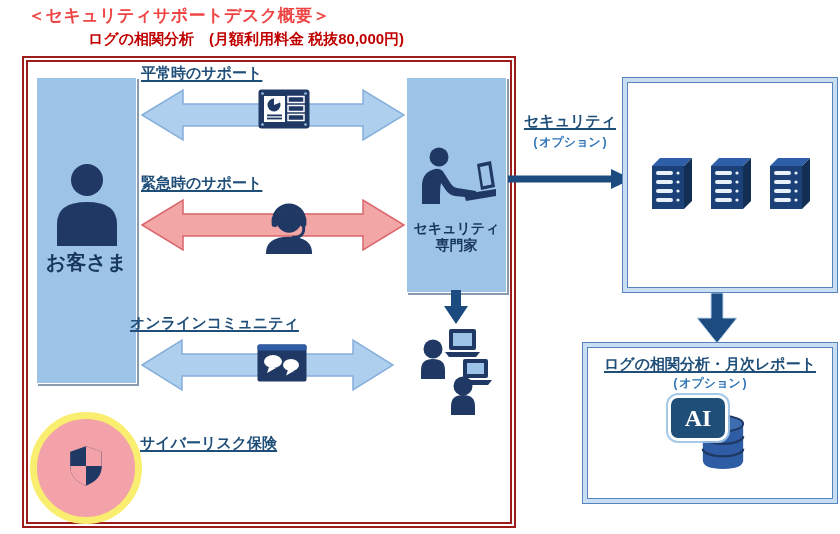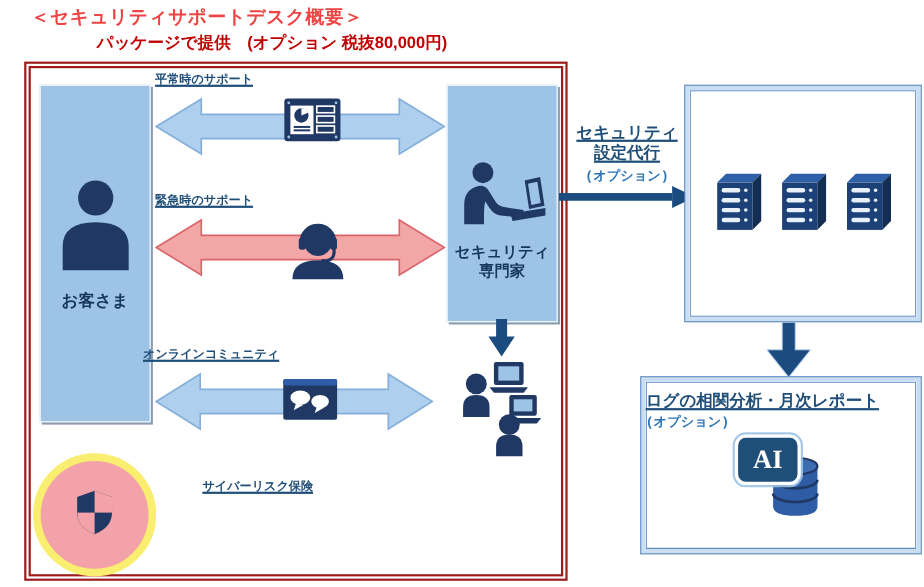--- a/index.html
+++ b/index.html
@@ -28,33 +28,33 @@
   .actor-box {
     background:#9DC3E6; border:1px solid #ffffff;
     box-shadow:2px 2px 0 rgba(23,55,94,0.5);
     display:flex; flex-direction:column; align-items:center;
   }
   .customer-box { left:36px; top:77px; width:101px; height:307px; }
   .customer-box .actor-icon { margin-top:84px; }
   .expert-box { left:406px; top:77px; width:101px; height:216px; }
   .expert-box .actor-icon { margin-top:68px; }
   .actor-label {
-    margin-top:14px; font-size:15px; font-weight:bold; color:#17365D;
+    margin-top:0; font-size:20px; font-weight:bold; color:#17365D;
     text-align:center; line-height:1.2; white-space:nowrap;
   }
   .expert-box .actor-label { font-size:14px; margin-top:12px; }
 
   .link-label {
-    font-weight:bold; color:#1F4E79; font-size:11px; white-space:nowrap;
+    font-weight:bold; color:#1F4E79; font-size:15px; white-space:nowrap;
     text-decoration:underline; text-decoration-thickness:2px; text-underline-offset:2px;
   }
   .ch-label-0 { left:141px; top:64px; }
   .ch-label-1 { left:141px; top:174px; }
   .ch-label-2 { left:130px; top:314px; }
-  .insurance-label { left:140px; top:434px;margin-left:44px; }
+  .insurance-label { left:140px; top:434px; }
 
   .arrow-0 { left:141px; top:87px; }
   .arrow-1 { left:141px; top:197px; }
   .arrow-2 { left:141px; top:337px; }
   .mid-icon-0 { left:258px; top:89px; }
   .mid-icon-1 { left:261px; top:200px; }
   .mid-icon-2 { left:257px; top:344px; }
 
   .expert-down-arrow { left:444px; top:290px; }
   .community-icon { left:419px; top:327px; }
@@ -71,21 +71,21 @@
     border:4px solid #C9DEF2;
     outline:1px solid #5585BC;
     box-shadow:inset 0 0 0 1px #5585BC;
   }
   .server-box {
     left:623px; top:78px; width:214px; height:214px;
     display:flex; align-items:center; justify-content:center; gap:13px;
   }
   .log-arrow { left:697px; top:293px; }
   .log-box {
-    left:583px; top:343px; width:254px; height:160px; 
+    left:583px; top:343px; width:254px; height:160px; text-align:center;
   }
   .log-title { display:block; margin-top:8px; font-size:15px; }
   .log-note { display:block; margin-top:1px; }
 
   .ai-badge {
     left:81px; top:48px; width:60px; height:46px;
     background:#1F4E79; border:3px solid #ffffff; border-radius:10px;
     box-shadow:0 0 0 2px rgba(157,195,230,0.9);
     color:#ffffff; font-family:"Liberation Serif", serif; font-weight:bold;
     font-size:24px; display:flex; align-items:center; justify-content:center;
@@ -96,21 +96,21 @@
   .insurance-circle {
     left:30px; top:412px; width:112px; height:112px; border-radius:50%;
     background:#F2A2A8; border:7px solid #F9EE6F;
     display:flex; align-items:center; justify-content:center;
   }
 </style>
 </head>
 <body>
 
 <div class="abs page-title">＜セキュリティサポートデスク概要＞</div>
-<div class="abs package-label">パッケージで提供　(オプション 税抜80,000円)</div>
+<div class="abs package-label">ログの相関分析　(月額利用料金 税抜80,000円)</div>
 
 <div class="abs package-frame"></div>
 
 <div class="abs actor-box customer-box">
   <span class="actor-icon">
     <svg width="64" height="84" viewBox="0 0 64 84">
       <circle cx="32" cy="18" r="16" fill="#1F3864"></circle>
       <path d="M2 84 L2 62 Q2 40 32 40 Q62 40 62 62 L62 84 Z" fill="#1F3864"></path>
     </svg>
   </span>
@@ -204,21 +204,20 @@
     <rect x="44" y="32" width="25" height="19" rx="2" fill="#1F3864"></rect>
     <rect x="48" y="36" width="17" height="11" fill="#9DC3E6"></rect>
     <polygon points="40,53 73,53 69,58 44,58" fill="#1F3864"></polygon>
     <circle cx="44" cy="59" r="9.5" fill="#1F3864"></circle>
     <path d="M32 88 L32 79 Q32 68 44 68 Q56 68 56 79 L56 88 Z" fill="#1F3864"></path>
   </svg>
 </span>
 
 <div class="abs opt-config">
   <span class="opt-line link-label">セキュリティ</span>
-  <span class="opt-line link-label">設定代行</span>
   <span class="opt-note">(オプション)</span>
 </div>
 <span class="abs config-arrow">
   <svg width="124" height="22" viewBox="0 0 124 22">
     <rect x="0" y="7.5" width="103" height="7" fill="#1C4B80"></rect>
     <polygon points="103,1 124,11 103,21" fill="#1C4B80"></polygon>
   </svg>
 </span>
 
 <div class="abs outline-box server-box">

